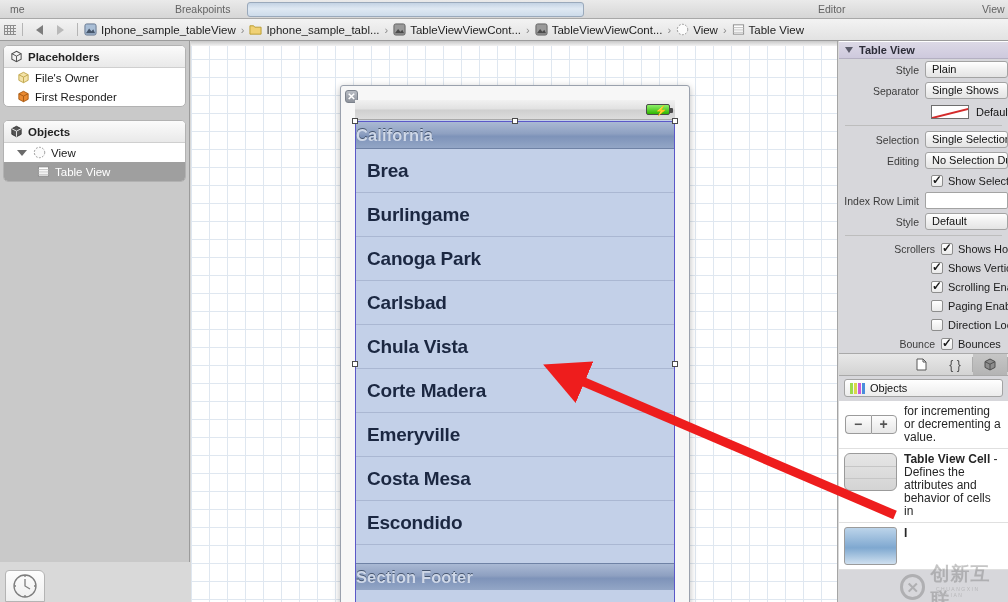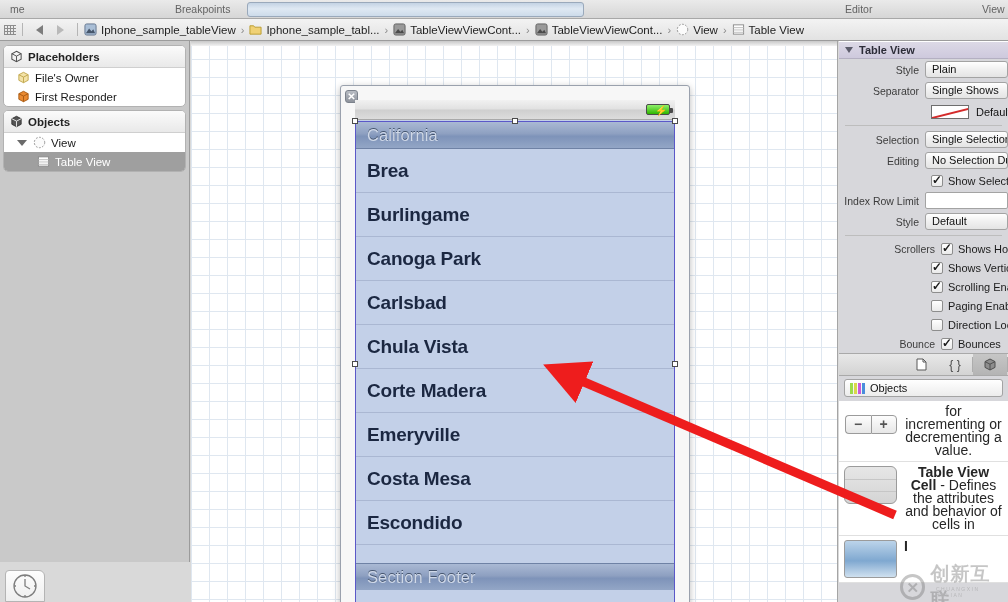--- a/index.html
+++ b/index.html
@@ -16,21 +16,21 @@
     position: absolute; left: 0; top: 0; width: 1008px; height: 19px;
     background: linear-gradient(to bottom, #eaeaea 0%, #d6d6d6 100%);
     border-bottom: 1px solid #a8a8a8;
   }
   .tb-label {
     position: absolute; top: 3px;
     font-size: 10.5px; color: #636363; white-space: nowrap; margin-left: 8px;
   }
   .tb-scheme   { left: 2px; }
   .tb-breaks   { left: 167px; }
-  .tb-editor   { left: 837px; }
+  .tb-editor   { left: 810px; }
   .tb-view     { left: 974px; }
   .tb-status {
     position: absolute; left: 247px; top: 2px; width: 337px; height: 15px;
     background: linear-gradient(to bottom, #c4d3e4 0%, #dfe9f3 45%, #cddbea 100%);
     border: 1px solid #9aa9bb; border-radius: 3px;
   }
 
   
   .jumpbar {
     position: absolute; left: 0; top: 19px; width: 1008px; height: 22px;
@@ -63,21 +63,21 @@
 
   
   .navigator {
     position: absolute; left: 0; top: 41px; width: 190px; height: 521px;
     background: #c9c9c9;
     border-right: 1px solid #9b9b9b;
     padding: 4px 3px;
   }
   .nav-group {
     background: #fff; border: 1px solid #b2b2b2; border-radius: 5px;
-    margin-bottom: 3px; overflow: hidden;
+    margin-bottom: 13px; overflow: hidden;
   }
   .nav-head {
     display: flex; align-items: center; gap: 5px;
     height: 22px; padding: 0 6px;
     background: linear-gradient(to bottom, #fbfbfb 0%, #e9e9e9 100%);
     border-bottom: 1px solid #cfcfcf;
     font-size: 11.5px; font-weight: bold; color: #232323;
   }
   .nav-row {
     display: flex; align-items: center; gap: 5px;
@@ -158,22 +158,21 @@
   .section-header, .section-footer {
     position: relative; height: 27px;
     background: linear-gradient(to bottom, #aab9d4 0%, #8ea0c1 45%, #7e93b9 55%, #93a6c6 100%);
     border-bottom: 1px solid #6f82a5;
     display: flex; align-items: center;
   }
   .section-footer {
     border-bottom: none; border-top: 1px solid #6f82a5;
   }
   .section-title {
-    font-size: 16.5px; font-weight: normal; color: #cfd8e8;
-    padding-left: 11px;
+    font-size: 16.5px; font-weight: bold; color: #cfd8e8;
     text-shadow: 0 -1px 0 rgba(60,75,100,.9);
     letter-spacing: .1px;
   }
   .row {
     height: 44px; display: flex; align-items: center;
     border-bottom: 1px solid #aab7d2;
     background: #c3d0e8;
   }
   .row-label {
     font-size: 19px; font-weight: bold; color: #1b2741;
@@ -314,21 +313,21 @@
     border: 1px solid #9b9b9b;
     display: flex; align-items: center; justify-content: center;
     font-size: 14px; color: #555; font-weight: bold;
   }
   .step-half.l { border-radius: 4px 0 0 4px; border-right: none; }
   .step-half.r { border-radius: 0 4px 4px 0; }
   .lib-thumb.photo {
     background: linear-gradient(to bottom, #bcd4ea 0%, #7fa8d0 55%, #cfe0ef 100%);
     border-radius: 3px;
   }
-  .lib-text { font-size: 14px; color: #262626; line-height: 13px; text-align: center; }
+  .lib-text { font-size: 12px; color: #262626; line-height: 13px; }
   .lib-text b { font-weight: bold; }
 
   
   .watermark {
     position: absolute; left: 900px; top: 561px;
     display: flex; align-items: center; gap: 5px;
     opacity: .42; pointer-events: none;
   }
   .wm-circle {
     width: 26px; height: 26px; border-radius: 50%;

